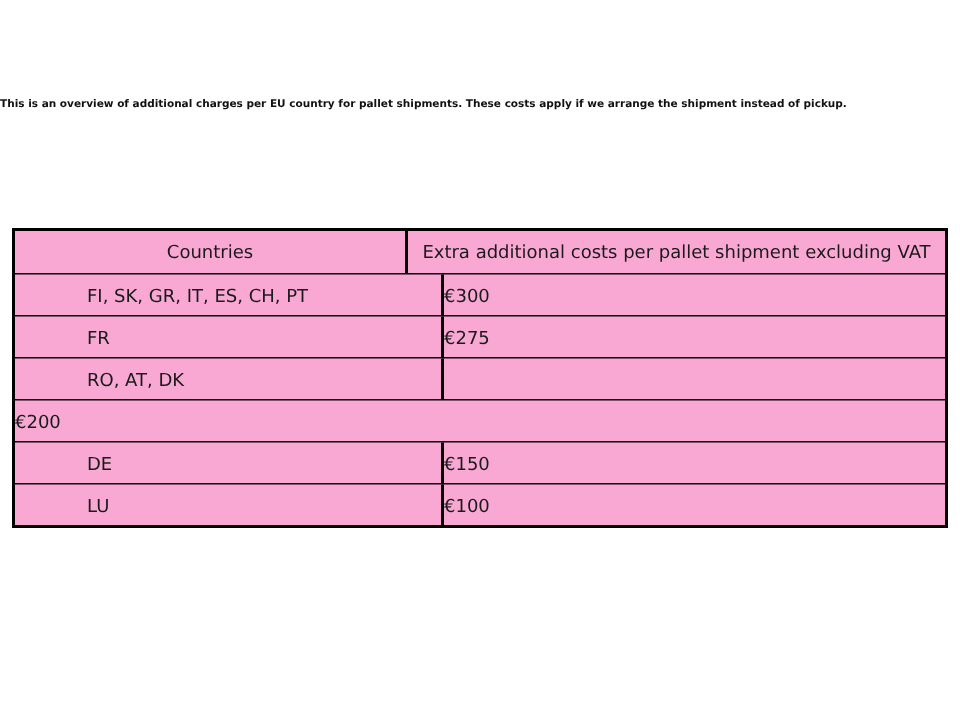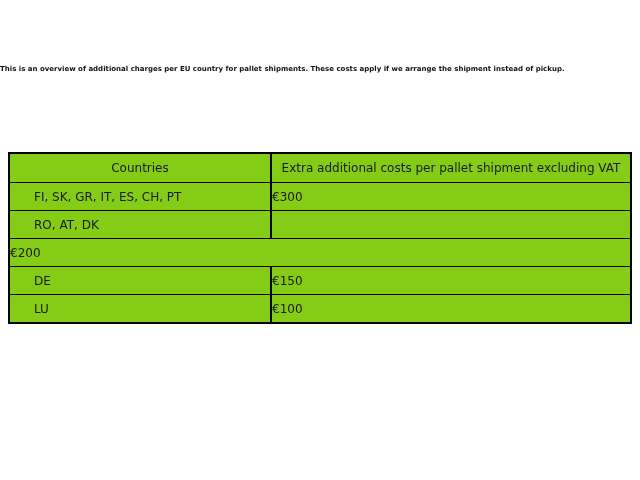--- a/index.html
+++ b/index.html
@@ -26,21 +26,21 @@
     font-weight: bold;
     color: #111111;
     white-space: nowrap;
   }
   .tbl {
     position: absolute;
     left: 8px;
     top: 152px;
     width: 620px; 
     border: 2px solid #000000;
-    background: #84cc16;
+    background: #f9a8d4;
   }
   .row {
     display: flex;
     height: 27px;
     border-top: 1px solid #000000;
   }
   .row.header-row {
     height: 28px;
     border-top: none;
   }
@@ -60,20 +60,21 @@
   .c2 {
     flex: 1;
   }
   .header-row .cell {
     justify-content: center;
     font-size: 12px;
   }
   .data-row .c1 {
     padding-left: 24px;
     width: 236px; 
+    margin-left: 24px;
   }
   .data-row .c2 {
   }
 </style>
 </head>
 <body>
 
 <div id="canvas">
 
   <div class="caption">This is an overview of additional charges per EU country for pallet shipments. These costs apply if we arrange the shipment instead of pickup.</div>
@@ -83,20 +84,24 @@
     <div class="row header-row">
       <div class="cell c1">Countries</div>
       <div class="cell c2">Extra additional costs per pallet shipment excluding VAT</div>
     </div>
 
     <div class="row data-row">
       <div class="cell c1">FI, SK, GR, IT, ES, CH, PT</div>
       <div class="cell c2">€300</div>
     </div>
 
+    <div class="row data-row">
+      <div class="cell c1">FR</div>
+      <div class="cell c2">€275</div>
+    </div>
 
     <div class="row data-row">
       <div class="cell c1">RO, AT, DK</div>
     </div>
 
     <div class="row data-row">
       <div class="cell c2">€200</div>
     </div>
 
     <div class="row data-row">

